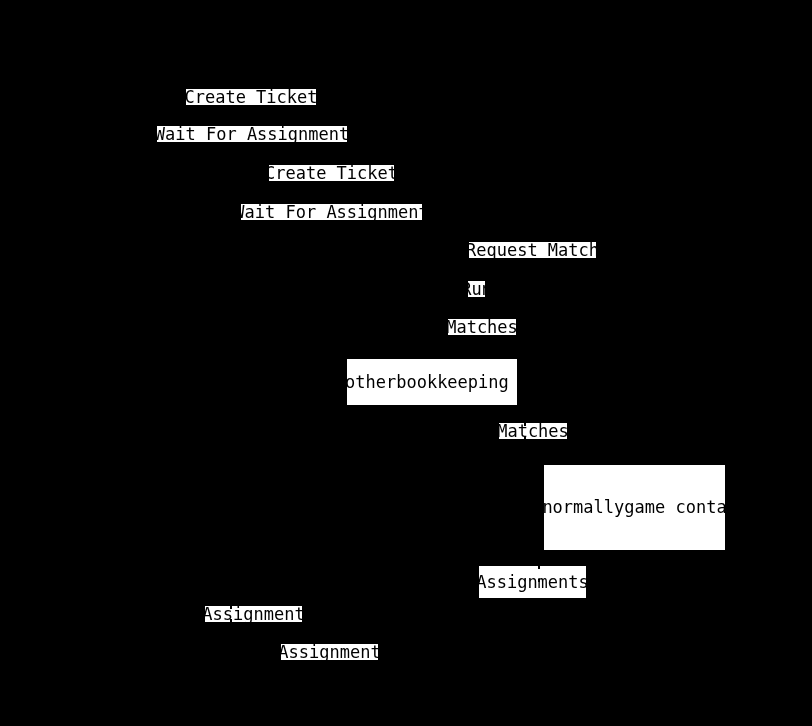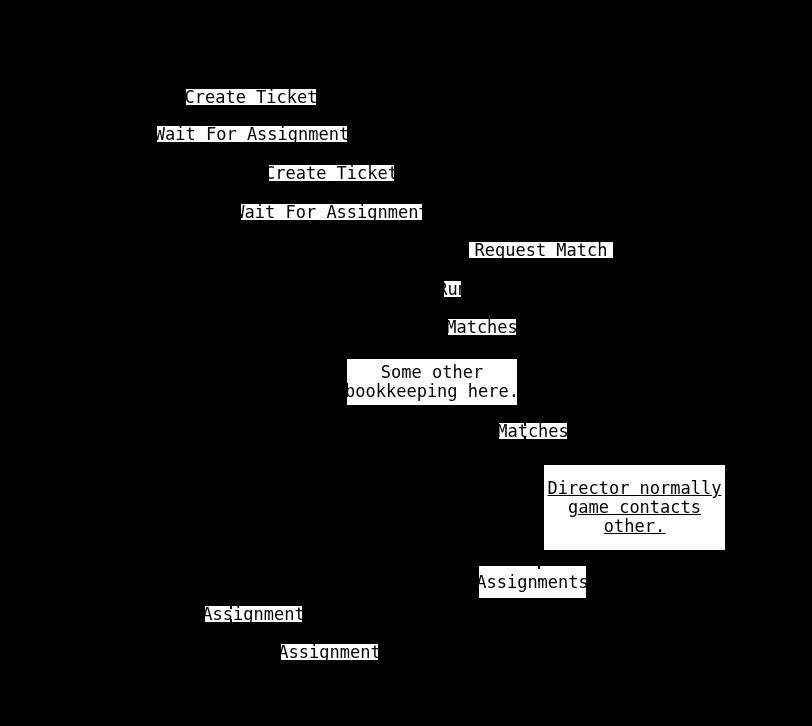--- a/index.html
+++ b/index.html
@@ -27,21 +27,21 @@
     font-size: 17px;
     line-height: 16px;
     white-space: nowrap;
     overflow: visible; 
   }
   .note {
     position: absolute;
     background: var(--label-bg, #ffffff);
     color: var(--label-fg, #000000);
     display: flex;
-    flex-direction: column;
+    flex-direction: row;
     align-items: center;
     justify-content: center;
     text-align: center;
     font-size: 17px;
     line-height: 19px;
     white-space: nowrap;
     overflow: visible;
   }
   .note span { display: block; }
   .tick {
@@ -52,35 +52,35 @@
   }
 </style>
 </head>
 <body>
 
 <div class="canvas" style="--bg: #000000; --label-bg: #ffffff; --label-fg: #000000;">
     <div class="msg" style="left: 186px; top: 73px; width: 130px; height: 16px;">Create Ticket</div>
     <div class="msg" style="left: 157px; top: 110px; width: 190px; height: 16px;">Wait For Assignment</div>
     <div class="msg" style="left: 269px; top: 149px; width: 125px; height: 16px;">Create Ticket</div>
     <div class="msg" style="left: 241px; top: 188px; width: 181px; height: 16px;">Wait For Assignment</div>
-    <div class="msg" style="left: 469px; top: 226px; width: 144px; height: 16px;">Request Match</div>
-    <div class="msg" style="left: 444px; top: 265px; width: 17px; height: 16px;">Run</div>
+    <div class="msg" style="left: 469px; top: 226px; width: 127px; height: 16px;">Request Match</div>
+    <div class="msg" style="left: 468px; top: 265px; width: 17px; height: 16px;">Run</div>
     <div class="msg" style="left: 448px; top: 303px; width: 68px; height: 16px;">Matches</div>
     <div class="msg" style="left: 499px; top: 407px; width: 68px; height: 16px;">Matches</div>
     <div class="tick" style="left: 524px; top: 407px;"></div>
     <div class="tick" style="left: 524px; top: 420px;"></div>
     <div class="msg" style="left: 479px; top: 550px; width: 107px; height: 32px;">Assignments</div>
     <div class="tick" style="left: 538px; top: 550px;"></div>
     <div class="tick" style="left: 538px; top: 563px;"></div>
     <div class="msg" style="left: 205px; top: 590px; width: 97px; height: 16px;">Assignment</div>
     <div class="tick" style="left: 230px; top: 590px;"></div>
     <div class="tick" style="left: 230px; top: 603px;"></div>
     <div class="msg" style="left: 281px; top: 628px; width: 97px; height: 16px;">Assignment</div>
     <div class="note" style="left: 347px; top: 343px; width: 170px; height: 46px;">
       <span>Some other</span>
       <span>bookkeeping here.</span>
     </div>
-    <div class="note" style="left: 544px; top: 449px; width: 181px; height: 85px; text-decoration: underline;">
+    <div class="note" style="left: 544px; top: 449px; width: 181px; height: 85px;">
       <span>Director normally</span>
       <span>game contacts</span>
       <span>other.</span>
     </div>
   </div>
 
 </body></html>

